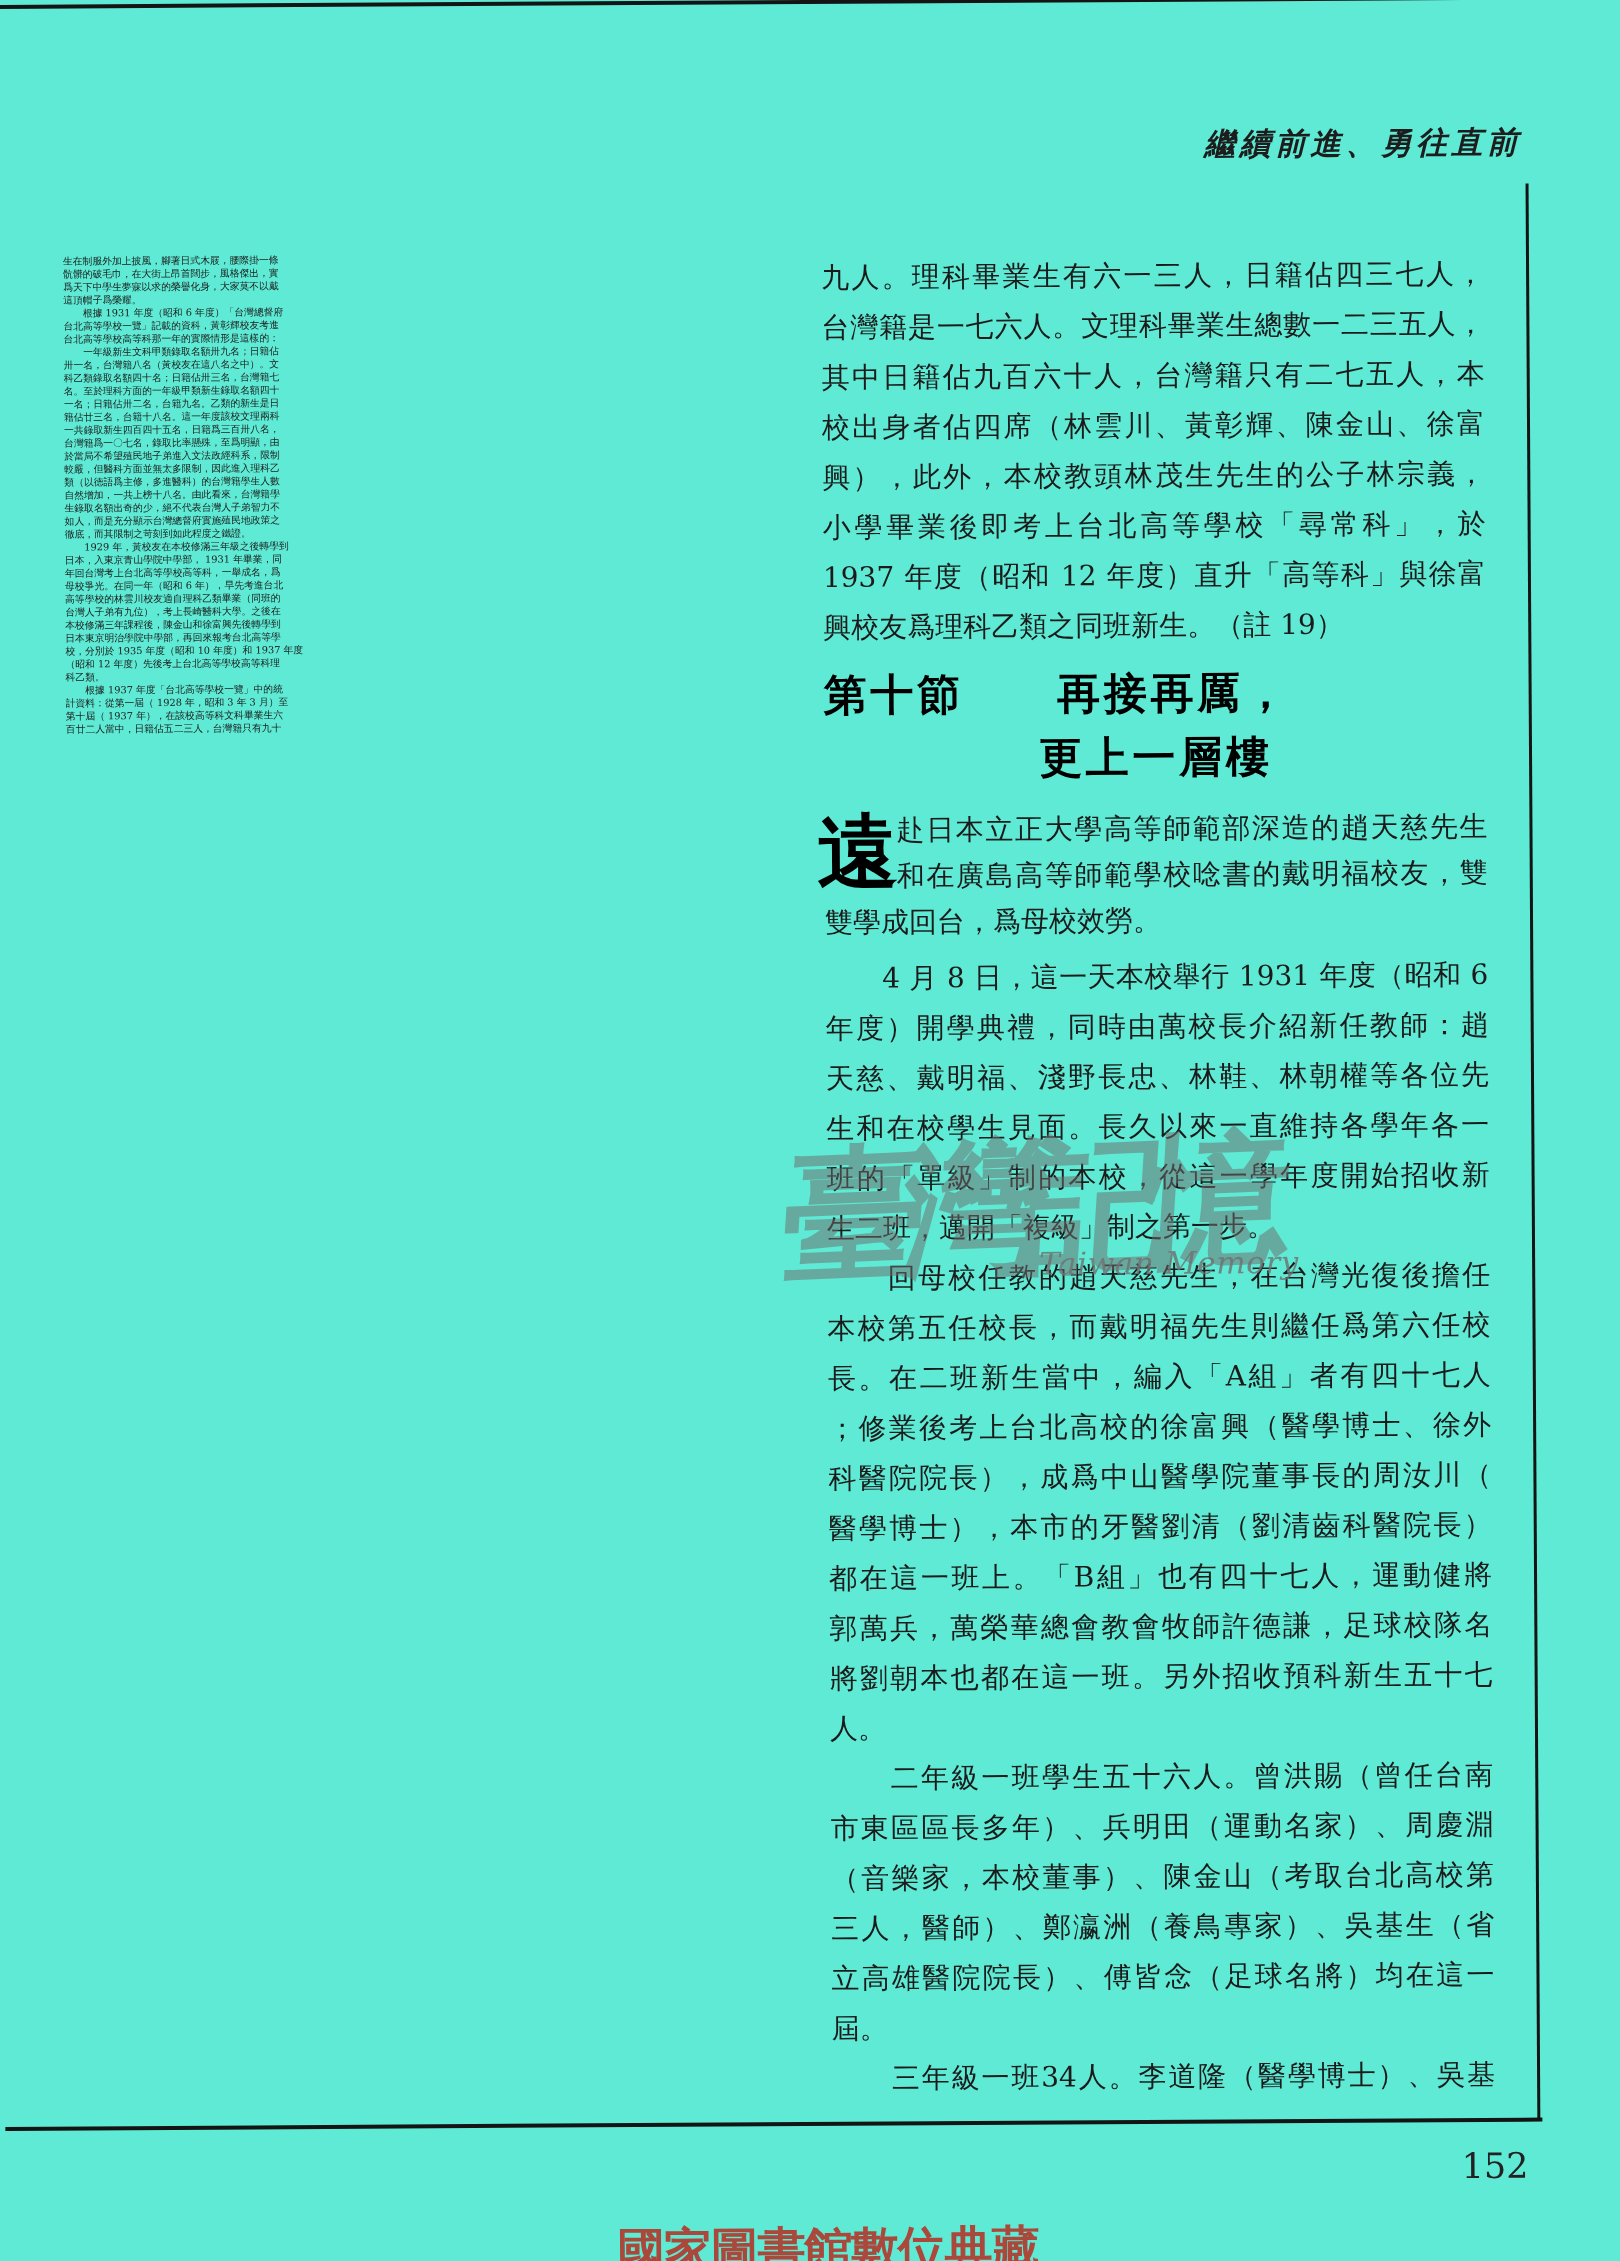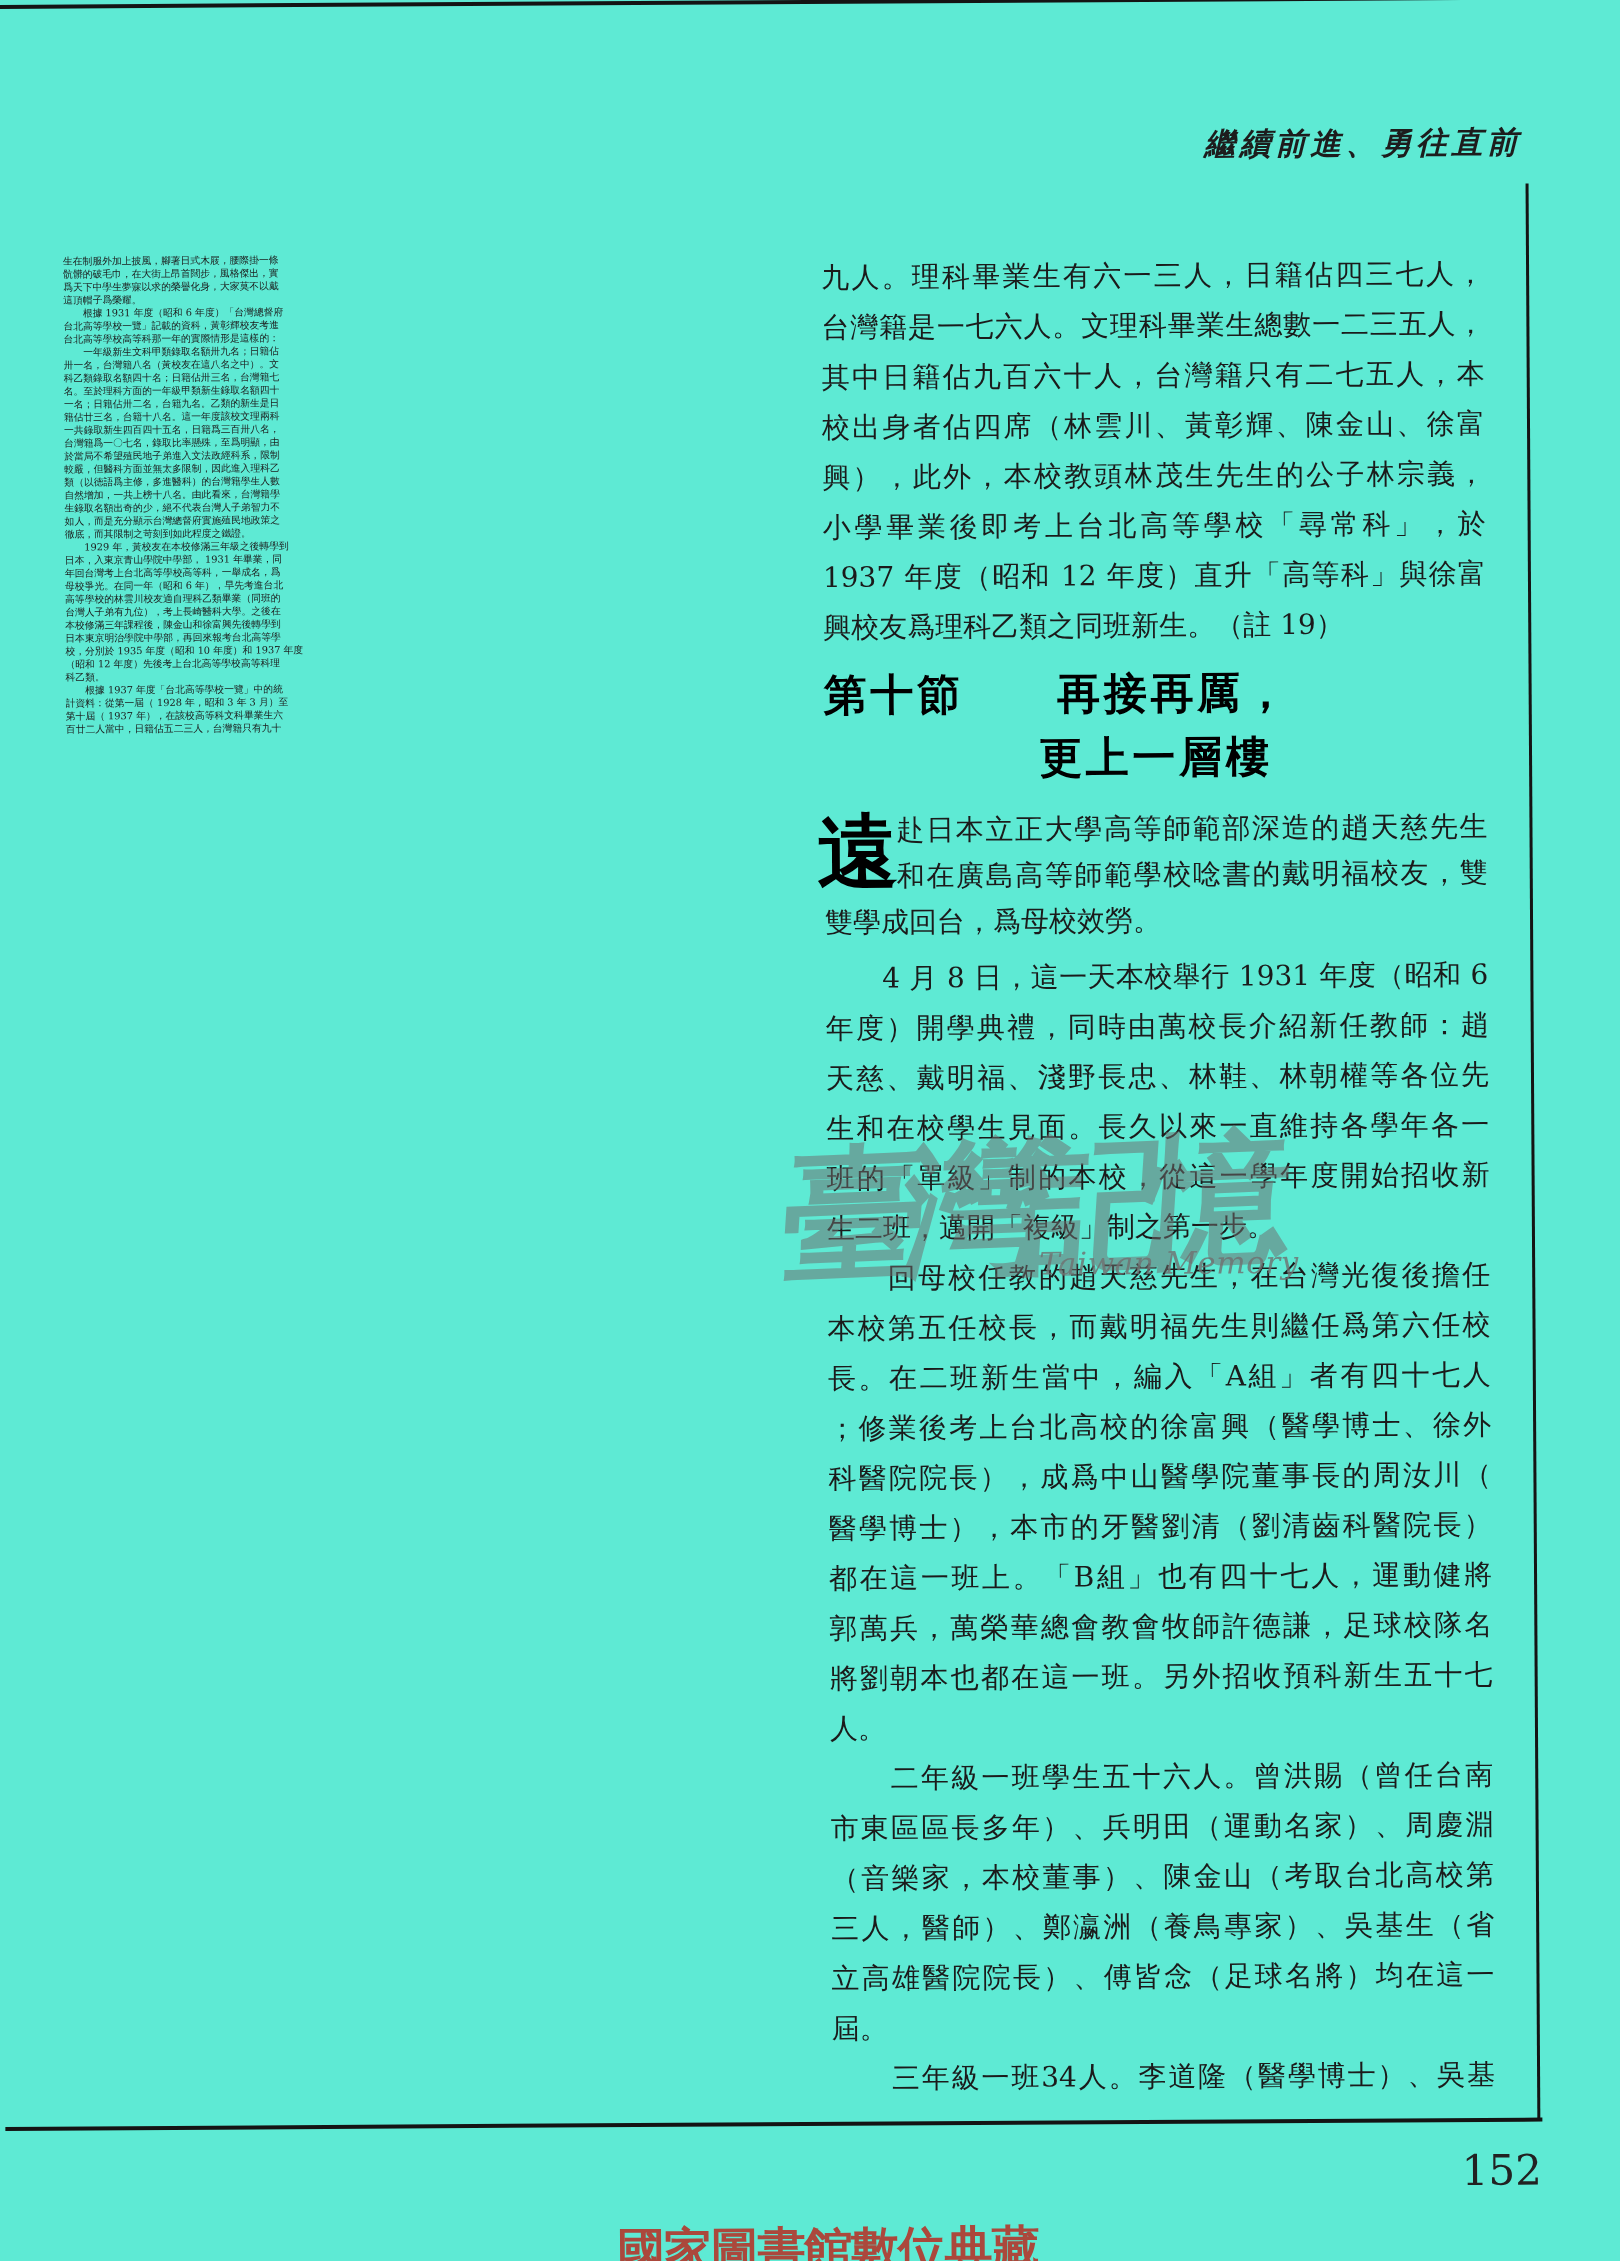--- a/index.html
+++ b/index.html
@@ -62,21 +62,21 @@
     position:absolute;left:256px;top:146px;
     font-size:31px;font-style:italic;color:#707070;opacity:.8;
     letter-spacing:0.6px;white-space:nowrap;
   }
   
   .footer-stamp{
     position:absolute;left:611px;top:2218px;
     font-size:48px;font-weight:700;color:#b23b30;
     letter-spacing:-1.2px;white-space:nowrap;opacity:.92;
   }
-  .pagenum{position:absolute;left:1456px;top:2150px;font-size:42px;color:#222;}
+  .pagenum{position:absolute;left:1456px;top:2150px;font-size:35px;color:#222;}
 </style>
 </head>
 <body>
 
 <div class="page">
   <div class="tilt">
 
     <div class="header-caption">繼續前進、勇往直前</div>
     <div class="rule top"></div>
     <div class="rule right"></div>

